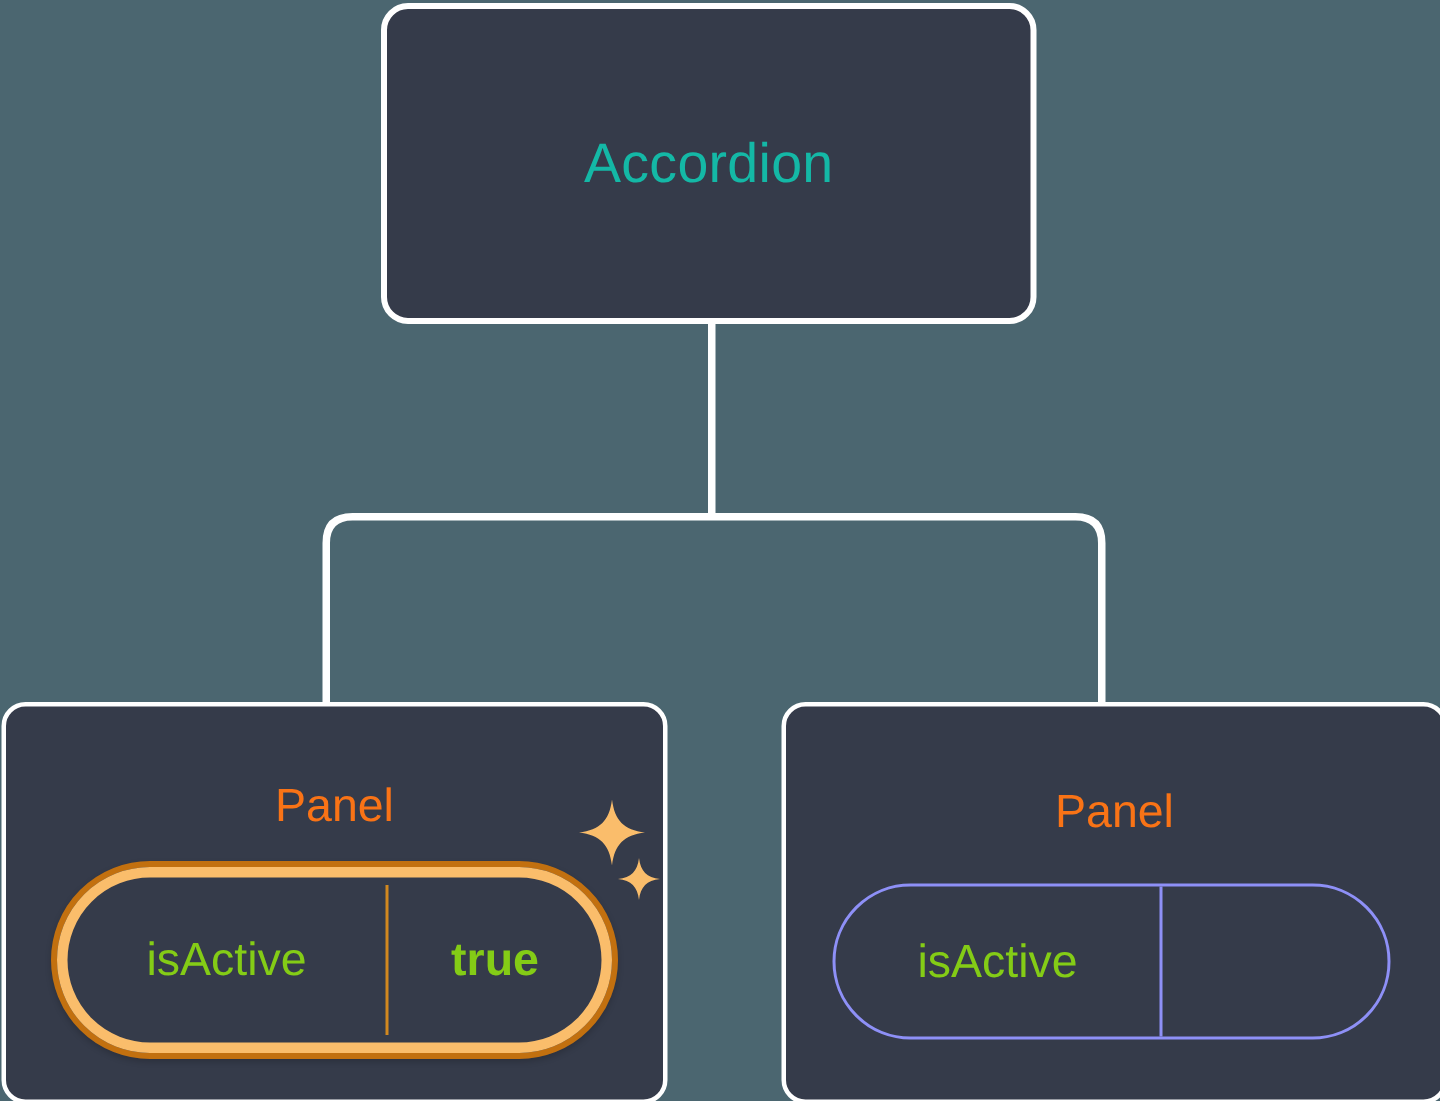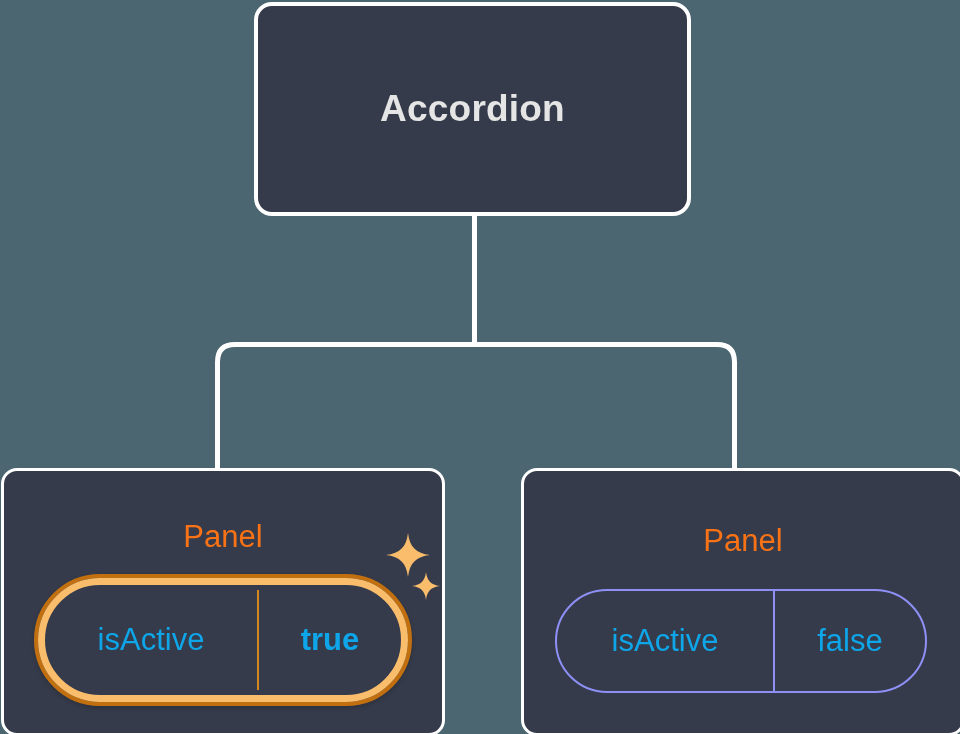--- a/index.html
+++ b/index.html
@@ -41,23 +41,23 @@
   #node-accordion {
     left: 254px;
     top: 2px;
     width: 437px;
     height: 214px;
     display: flex;
     align-items: center;
     justify-content: center;
   }
   #node-accordion .node-title {
-    color: #e5e5e5;
+    color: #14b8a6;
     font-size: 37px;
-    font-weight: 700;
+    font-weight: 400;
     letter-spacing: 0.2px;
     text-align: center;
   }
 
   
   .panel-node {
     top: 468px;
     height: 268px;
     border-radius: 16px;
     border-width: 3px;
@@ -86,21 +86,21 @@
   .pill {
     position: absolute;
     box-sizing: border-box;
     display: flex;
     align-items: stretch;
   }
   .pill-cell {
     display: flex;
     align-items: center;
     justify-content: center;
-    color: #0ea5e9;
+    color: #84cc16;
     font-size: 31px;
     white-space: nowrap;
   }
 
   
   .pill-plain {
     left: 31px;
     top: 118px;
     width: 372px;
     height: 104px;
@@ -206,17 +206,16 @@
   <svg class="sparkle" id="sparkle-small" viewBox="0 0 100 100" aria-hidden="true">
     <path d="M50 0 C54 32 68 46 100 50 C68 54 54 68 50 100 C46 68 32 54 0 50 C32 46 46 32 50 0 Z" fill="#fabd6b"></path>
   </svg>
 
   <div class="node panel-node" id="node-panel-right">
     <span class="node-title">Panel</span>
 
     <div class="pill pill-plain">
       <div class="pill-cell pill-key">isActive</div>
       <div class="pill-divider"></div>
-      <div class="pill-cell pill-val">false</div>
     </div>
   </div>
 
 </div>
 
 </body></html>

